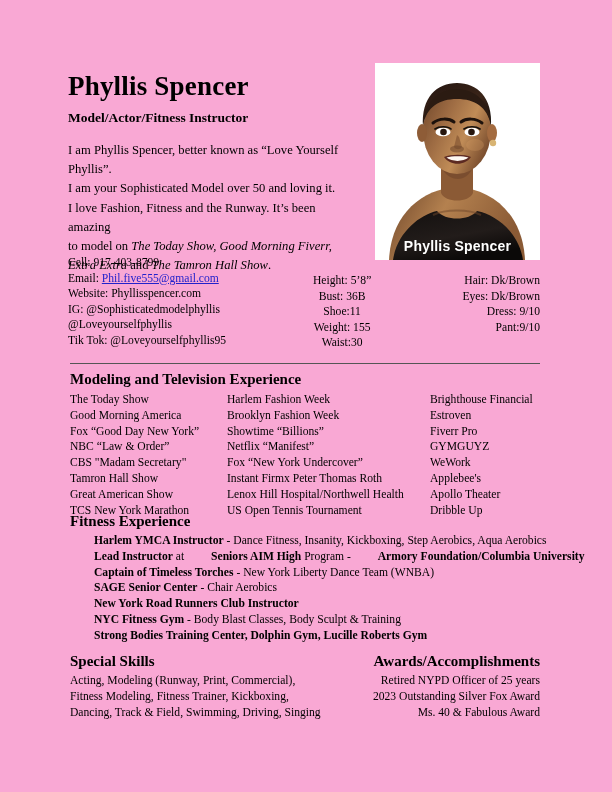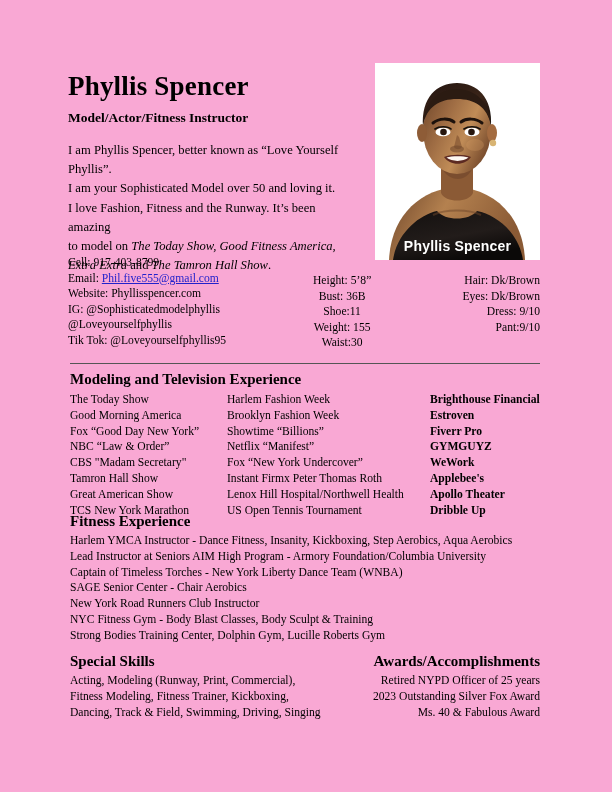--- a/index.html
+++ b/index.html
@@ -112,33 +112,33 @@
 
   
   .mod-col {
     position: absolute;
     font-size: 11.6px;
     line-height: 15.8px;
     white-space: nowrap;
   }
   #mod-col-1 { left: 70px;  top: 392px; }
   #mod-col-2 { left: 227px; top: 392px; }
-  #mod-col-3 { left: 430px; top: 392px; font-weight: bold; }
+  #mod-col-3 { left: 430px; top: 392px; }
 
   
   .fitness-list {
     position: absolute;
     left: 70px;
     top: 533px;
     width: 470px;
     font-size: 11.6px;
     line-height: 15.8px;
     white-space: nowrap;
   }
-  .fitness-list .b { font-weight: normal; }
+  .fitness-list .b { font-weight: bold; margin-left: 24px; }
 
   
   .skills-list {
     position: absolute;
     left: 70px;
     top: 673px;
     font-size: 11.6px;
     line-height: 15.8px;
     white-space: nowrap;
   }
@@ -183,21 +183,21 @@
 <div class="page">
 
   <div class="name-title">Phyllis Spencer</div>
   <div class="subtitle">Model/Actor/Fitness Instructor</div>
 
   <div class="intro">
     <span>I am Phyllis Spencer, better known as “Love Yourself</span><br>
     <span>Phyllis”.</span><br>
     <span>I am your Sophisticated Model over 50 and loving it.</span><br>
     <span>I love Fashion, Fitness and the Runway. It’s been amazing</span><br>
-    <span>to model on </span><span class="ital">The Today Show, Good Fitness America,</span><br>
+    <span>to model on </span><span class="ital">The Today Show, Good Morning Fiverr,</span><br>
     <span class="ital">Extra Extra</span><span> and </span><span class="ital">The Tamron Hall Show</span><span>.</span>
   </div>
 
   <div class="contact">
     <div>Cell: 917-403-8799</div>
     <div><span>Email: </span><span class="maillink">Phil.five555@gmail.com</span></div>
     <div>Website: Phyllisspencer.com</div>
     <div>IG: @Sophisticatedmodelphyllis</div>
     <div>@Loveyourselfphyllis</div>
     <div>Tik Tok: @Loveyourselfphyllis95</div>

